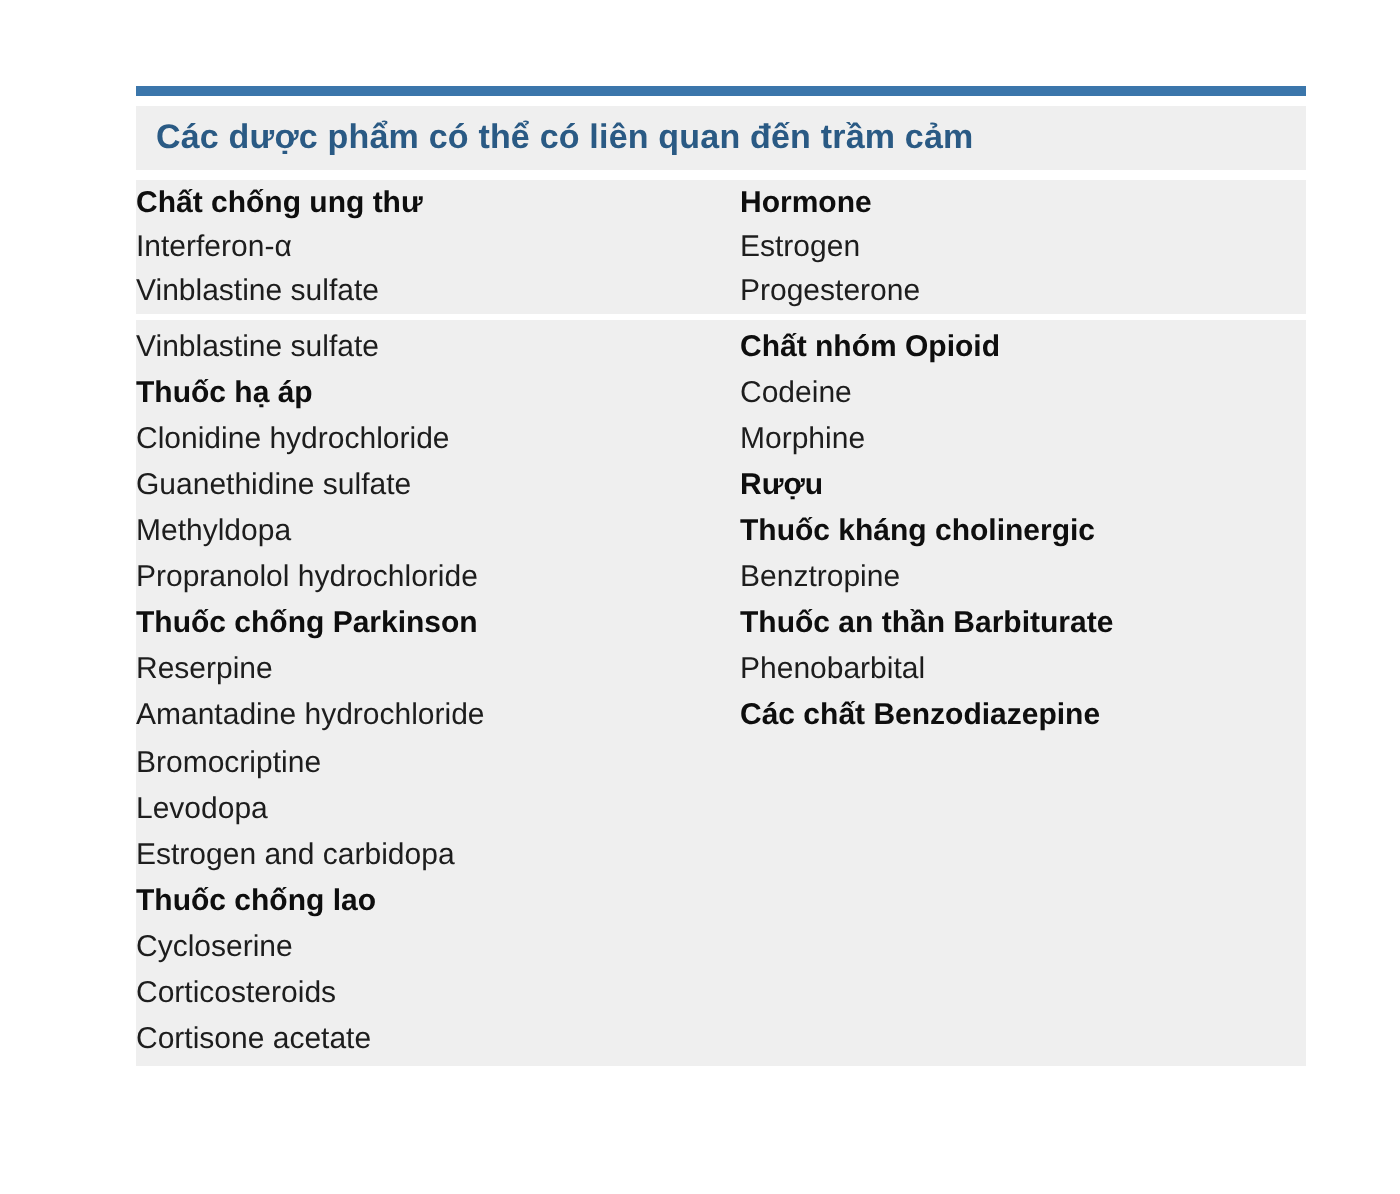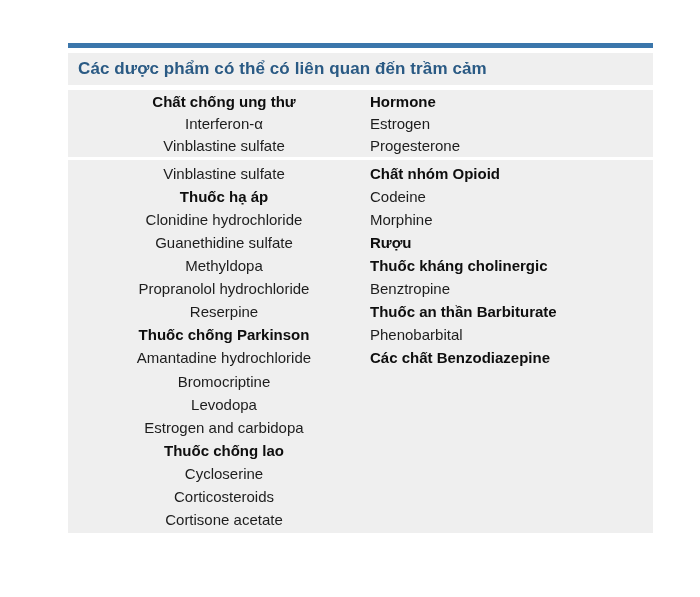--- a/index.html
+++ b/index.html
@@ -22,21 +22,21 @@
   .title {
     font-size: 17px;
     font-weight: 700;
     color: #2a5a84;
     letter-spacing: 0.1px;
   }
   .content-band { display: flex; }
   .band-1 { margin-top: 5px; padding: 1px 0; }
   .band-2 { margin-top: 3px; padding: 2px 0; }
   .col { display: flex; flex-direction: column; }
-  .col-left { width: 302px; padding-left: 10px; align-items: center; }
+  .col-left { width: 302px; padding-left: 0; }
   .col-right { flex: 1; padding-left: 0; }
   .line {
     font-size: 15px;
     color: #1d1d1d;
     white-space: nowrap;
     display: flex; align-items: center;
   }
   .band-1 .line { height: 21.7px; }
   .band-2 .line { height: 23.06px; }
   .line.bold { font-weight: 700; color: #0e0e0e; }
@@ -66,22 +66,22 @@
     </div>
 
     <div class="band content-band band-2">
       <div class="col col-left">
           <div class="line">Vinblastine sulfate</div>
           <div class="line bold">Thuốc hạ áp</div>
           <div class="line">Clonidine hydrochloride</div>
           <div class="line">Guanethidine sulfate</div>
           <div class="line">Methyldopa</div>
           <div class="line">Propranolol hydrochloride</div>
+          <div class="line bold">Thuốc chống Parkinson</div>
           <div class="line">Reserpine</div>
-          <div class="line bold">Thuốc chống Parkinson</div>
           <div class="line">Amantadine hydrochloride</div>
           <div class="line">Bromocriptine</div>
           <div class="line">Levodopa</div>
           <div class="line">Estrogen and carbidopa</div>
           <div class="line bold">Thuốc chống lao</div>
           <div class="line">Cycloserine</div>
           <div class="line">Corticosteroids</div>
           <div class="line">Cortisone acetate</div>
         </div>
       <div class="col col-right">

